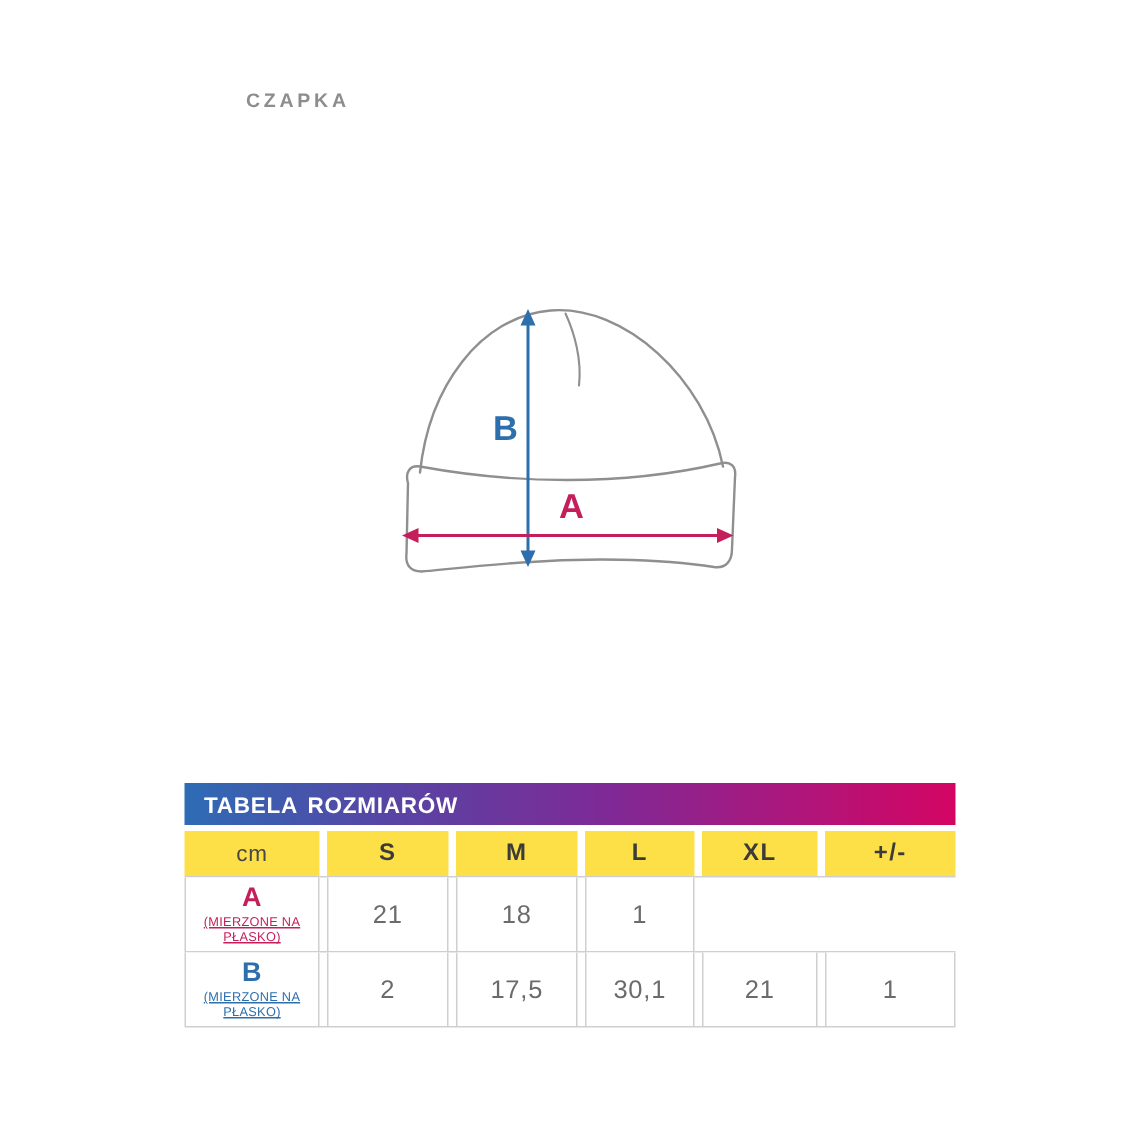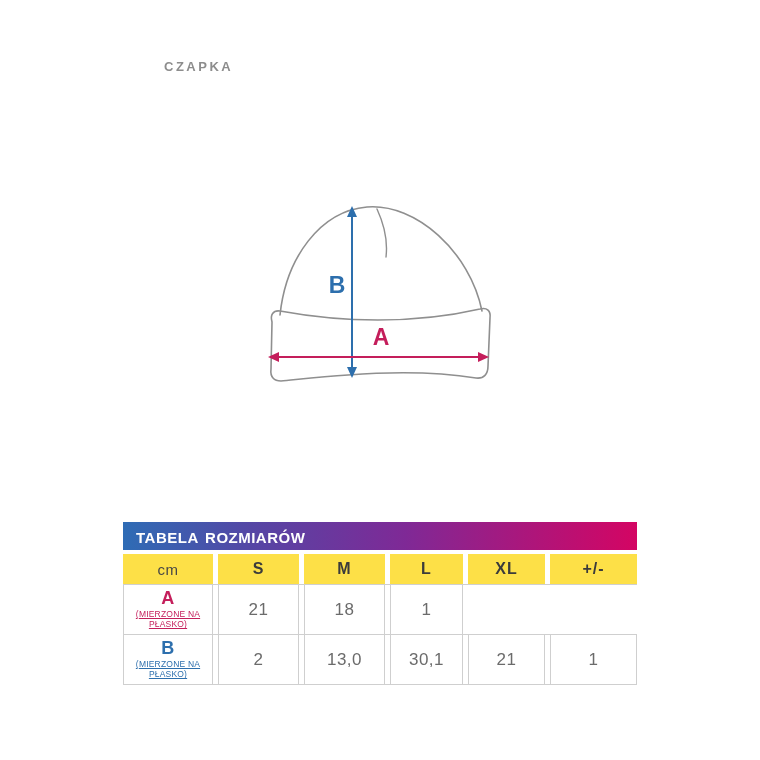--- a/index.html
+++ b/index.html
@@ -107,20 +107,20 @@
       <div class="dcell">18</div>
       <div class="dcell">1</div>
     </div>
 
     <div class="tgrid drow row-b">
       <div class="dcell">
         <span class="dim-letter">B</span>
         <span class="dim-note">(MIERZONE NA PŁASKO)</span>
       </div>
       <div class="dcell">2</div>
-      <div class="dcell">13,0</div>
+      <div class="dcell">17,5</div>
       <div class="dcell">30,1</div>
       <div class="dcell">21</div>
       <div class="dcell">1</div>
     </div>
 
   </div>
 </div>
 
 </body></html>

